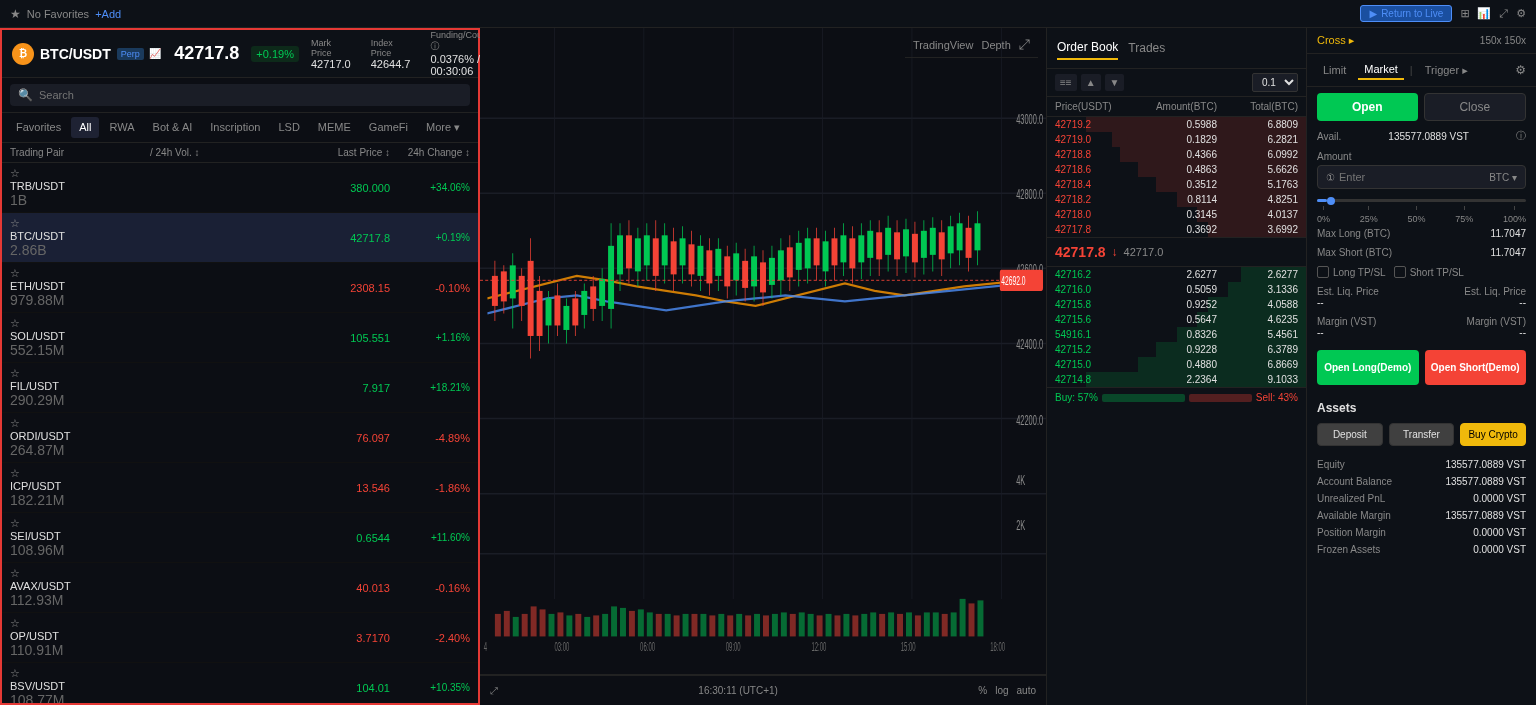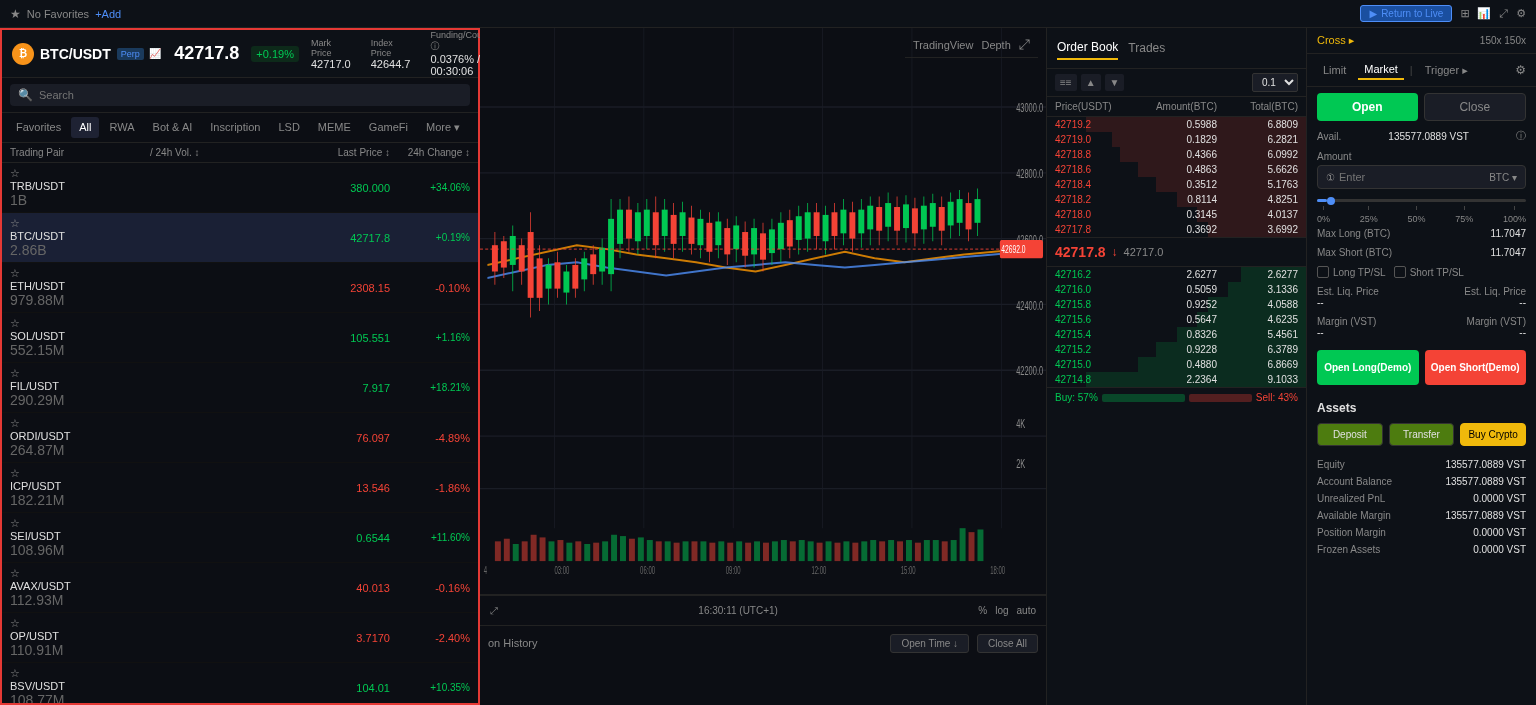--- a/index.html
+++ b/index.html
@@ -164,21 +164,21 @@
     
     .action-btns { display: flex; gap: 6px; padding: 8px 10px; }
     .open-long-btn { flex: 1; background: #00c853; color: #fff; border: none; padding: 12px 4px; border-radius: 4px; font-size: 10px; font-weight: bold; cursor: pointer; }
     .open-short-btn { flex: 1; background: #f44336; color: #fff; border: none; padding: 8px 4px; border-radius: 4px; font-size: 10px; font-weight: bold; cursor: pointer; }
     
     .fee-level-row { padding: 4px 10px; color: #888; font-size: 10px; border-bottom: 1px solid #222; }
     
     .assets-section { padding: 8px 10px; }
     .assets-title { color: #e0e0e0; font-size: 12px; font-weight: bold; margin-bottom: 8px; }
     .asset-btns { display: flex; gap: 6px; margin-bottom: 10px; }
-    .asset-btn { flex: 1; background: #4d7c0f; color: #e0e0e0; border: 1px solid #333; padding: 5px; border-radius: 4px; font-size: 10px; cursor: pointer; text-align: center; }
+    .asset-btn { flex: 1; background: #404040; color: #e0e0e0; border: 1px solid #333; padding: 5px; border-radius: 4px; font-size: 10px; cursor: pointer; text-align: center; }
     .asset-btn.primary { background: #f0b90b; color: #000; border-color: #f0b90b; }
     
     .asset-row { display: flex; justify-content: space-between; padding: 3px 0; color: #888; font-size: 10px; }
     .asset-val { color: #e0e0e0; }
     
     
     .chart-label { font-size: 10px; fill: #888; }
     .grid-line { stroke: #1a1d26; stroke-width: 1; }
     
     .volume-bar-up { fill: rgba(0, 200, 83, 0.5); }
@@ -699,34 +699,20 @@
         <span style="cursor:pointer; color:#888;">⤢</span>
       </div>
       <span>16:30:11 (UTC+1)</span>
       <div style="display:flex; gap:8px; align-items:center;">
         <span style="color:#888">%</span>
         <span style="color:#888; cursor:pointer">log</span>
         <span style="color:#888; cursor:pointer">auto</span>
       </div>
     </div>
 
-    <div class="position-history">
-      <div style="display:flex; justify-content:space-between; align-items:center;">
-        <span class="pos-title">on History</span>
-        <div class="pos-actions">
-          <button class="pos-btn">
-            <span>Open Time</span>
-            <span> ↓</span>
-          </button>
-          <button class="pos-btn">
-            <span>Close All</span>
-          </button>
-        </div>
-      </div>
-    </div>
   </div>
 
   <div class="right-panel">
 
     <div class="orderbook-header">
       <span class="ob-tab active">Order Book</span>
       <span class="ob-tab">Trades</span>
     </div>
 
     <div class="ob-controls">
@@ -821,21 +807,21 @@
           <span class="ob-row-val" style="position:relative">4.0588</span>
       </div>
       <div class="ob-row ob-row-bid" style="position:relative">
         <div class="ob-bg-bid" style="width:42%"></div>
         <span style="position:relative">42715.6</span>
           <span class="ob-row-val" style="position:relative">0.5647</span>
           <span class="ob-row-val" style="position:relative">4.6235</span>
       </div>
       <div class="ob-row ob-row-bid" style="position:relative">
         <div class="ob-bg-bid" style="width:50%"></div>
-        <span style="position:relative">42715.4</span>
+        <span style="position:relative">54916.1</span>
           <span class="ob-row-val" style="position:relative">0.8326</span>
           <span class="ob-row-val" style="position:relative">5.4561</span>
       </div>
       <div class="ob-row ob-row-bid" style="position:relative">
         <div class="ob-bg-bid" style="width:58%"></div>
         <span style="position:relative">42715.2</span>
           <span class="ob-row-val" style="position:relative">0.9228</span>
           <span class="ob-row-val" style="position:relative">6.3789</span>
       </div>
       <div class="ob-row ob-row-bid" style="position:relative">

